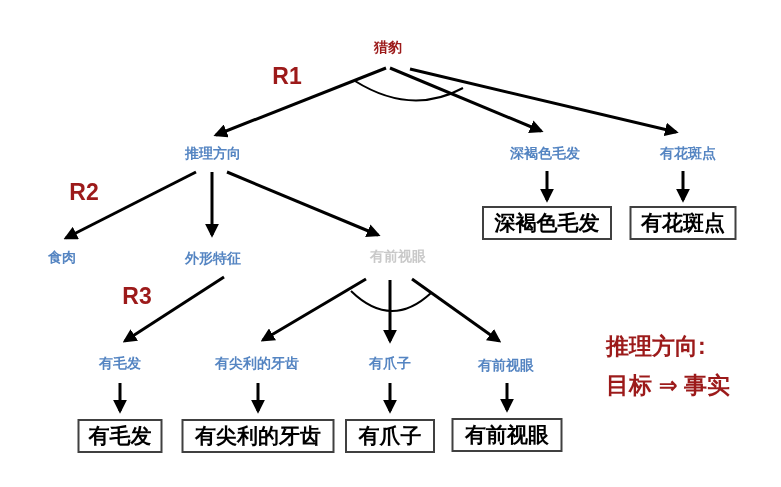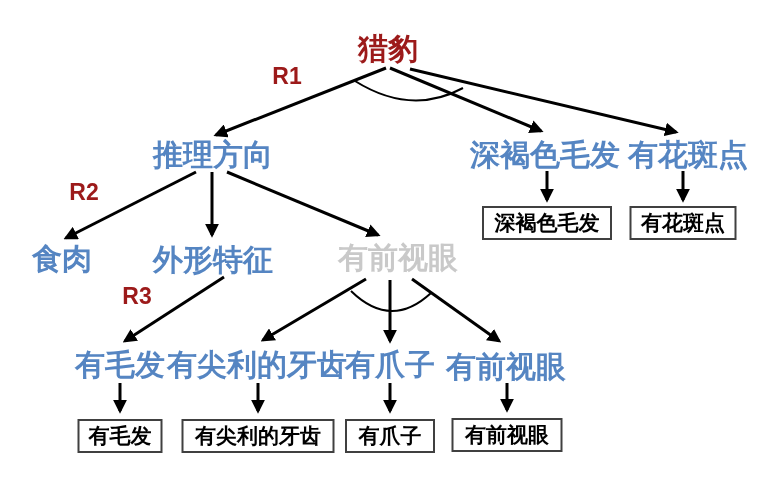--- a/index.html
+++ b/index.html
@@ -11,21 +11,21 @@
     overflow:hidden;
   }
   .edges{position:absolute;left:0;top:0;width:781px;height:487px;}
   .edges line{stroke:#000000;stroke-width:3;}
   .edges path.and-arc{stroke:#000000;stroke-width:2;fill:none;}
   .lbl{
     position:absolute;
     transform:translate(-50%,-50%);
     white-space:nowrap;
     font-weight:bold;
-    font-size:30px;
+    font-size:14px;
     line-height:1.1;
   }
   .lbl.goal{color:#9C1A1A;}
   .lbl.rule{color:#9C1A1A;font-size:23px;text-align:center;}
   .lbl.derived{color:#5585C2;}
   .lbl.inactive{color:#C9C9C9;}
   .fact-box{
     position:absolute;
     transform:translate(-50%,-50%);
     height:30px;
@@ -103,14 +103,18 @@
   <div class="lbl derived" style="left:390px;top:364px;">有爪子</div>
   <div class="lbl derived" style="left:506px;top:366px;">有前视眼</div>
 
   <div class="fact-box" style="left:547px;top:223px;width:126px;">深褐色毛发</div>
   <div class="fact-box" style="left:683px;top:223px;width:103px;">有花斑点</div>
   <div class="fact-box" style="left:120px;top:436px;width:81px;">有毛发</div>
   <div class="fact-box" style="left:258px;top:436px;width:149px;">有尖利的牙齿</div>
   <div class="fact-box" style="left:390px;top:436px;width:86px;">有爪子</div>
   <div class="fact-box" style="left:507px;top:435px;width:107px;">有前视眼</div>
 
+  <div class="legend">
+    <div>推理方向:</div>
+    <div>目标 ⇒ 事实</div>
+  </div>
 
 </div>
 
 </body></html>

